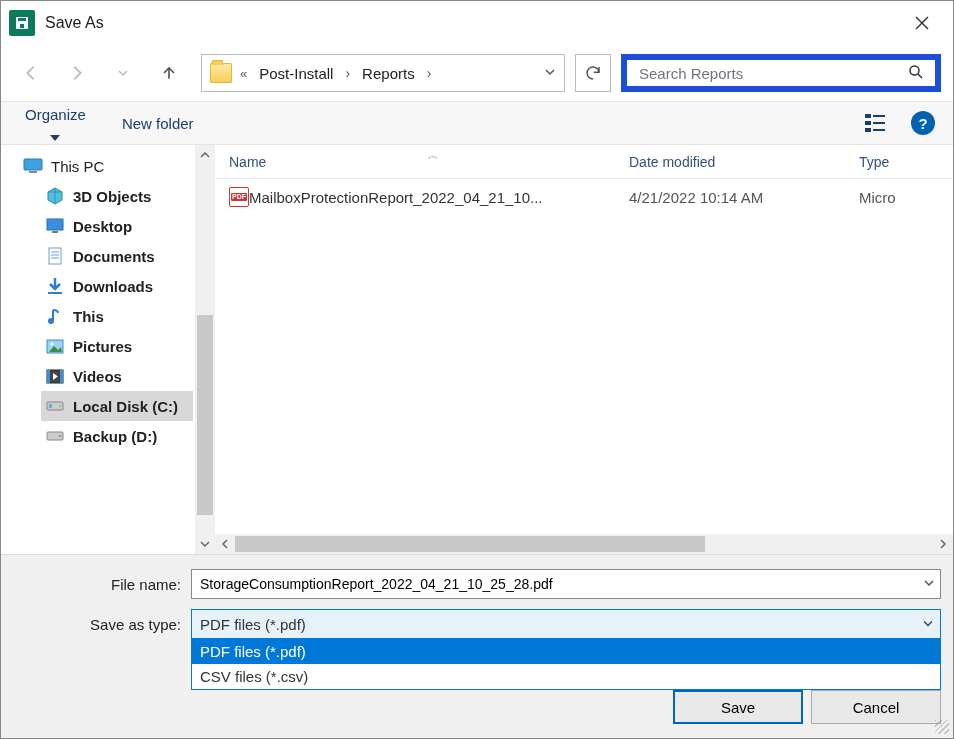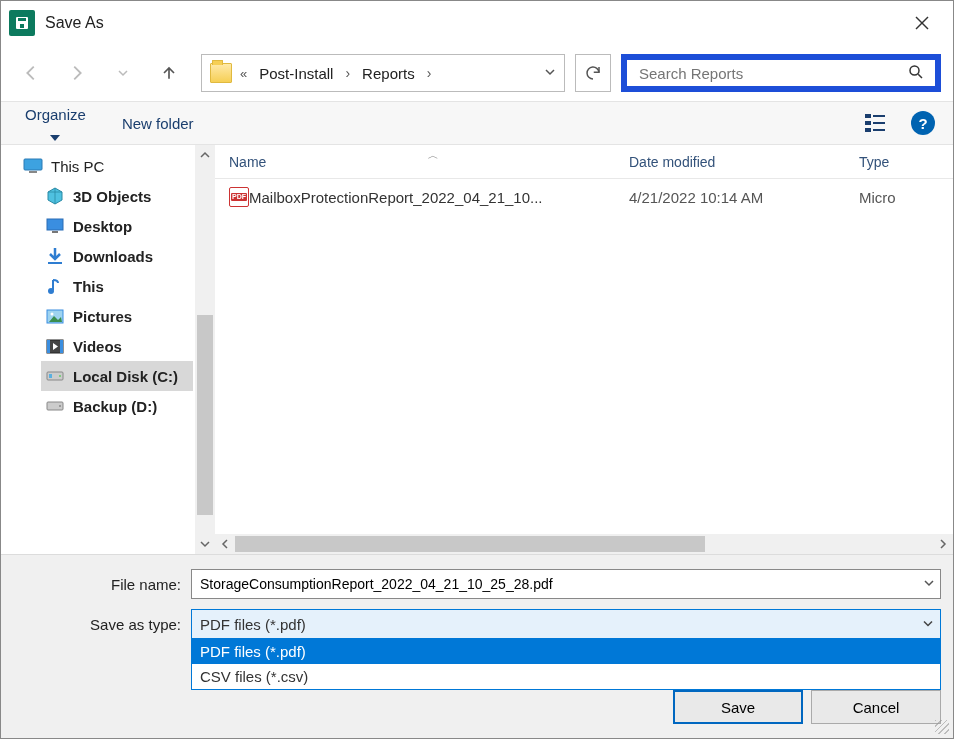--- a/index.html
+++ b/index.html
@@ -216,20 +216,31 @@
             <span class="ico">
                 <svg width="18" height="16" viewBox="0 0 18 16">
                   <rect x="1" y="1" width="16" height="11" fill="#3a8ee0" stroke="#2a6db5"></rect>
                   <rect x="6" y="13" width="6" height="2" fill="#777"></rect>
                 </svg>
               </span>
             <span>Desktop</span>
           </div>
           <div class="tree-item">
             <span class="ico">
+                <svg width="16" height="18" viewBox="0 0 16 18">
+                  <rect x="2" y="1" width="12" height="16" fill="#fff" stroke="#6aa0d8"></rect>
+                  <line x1="4" y1="5" x2="12" y2="5" stroke="#6aa0d8"></line>
+                  <line x1="4" y1="8" x2="12" y2="8" stroke="#6aa0d8"></line>
+                  <line x1="4" y1="11" x2="12" y2="11" stroke="#6aa0d8"></line>
+                </svg>
+              </span>
+            <span>Documents</span>
+          </div>
+          <div class="tree-item">
+            <span class="ico">
                 <svg width="18" height="18" viewBox="0 0 18 18">
                   <path d="M9 1v10M4 7l5 5 5-5" fill="none" stroke="#2e7dd1" stroke-width="2.5"></path>
                   <line x1="2" y1="16" x2="16" y2="16" stroke="#2e7dd1" stroke-width="2"></line>
                 </svg>
               </span>
             <span>Downloads</span>
           </div>
           <div class="tree-item">
             <span class="ico">
                 <svg width="16" height="18" viewBox="0 0 16 18">

